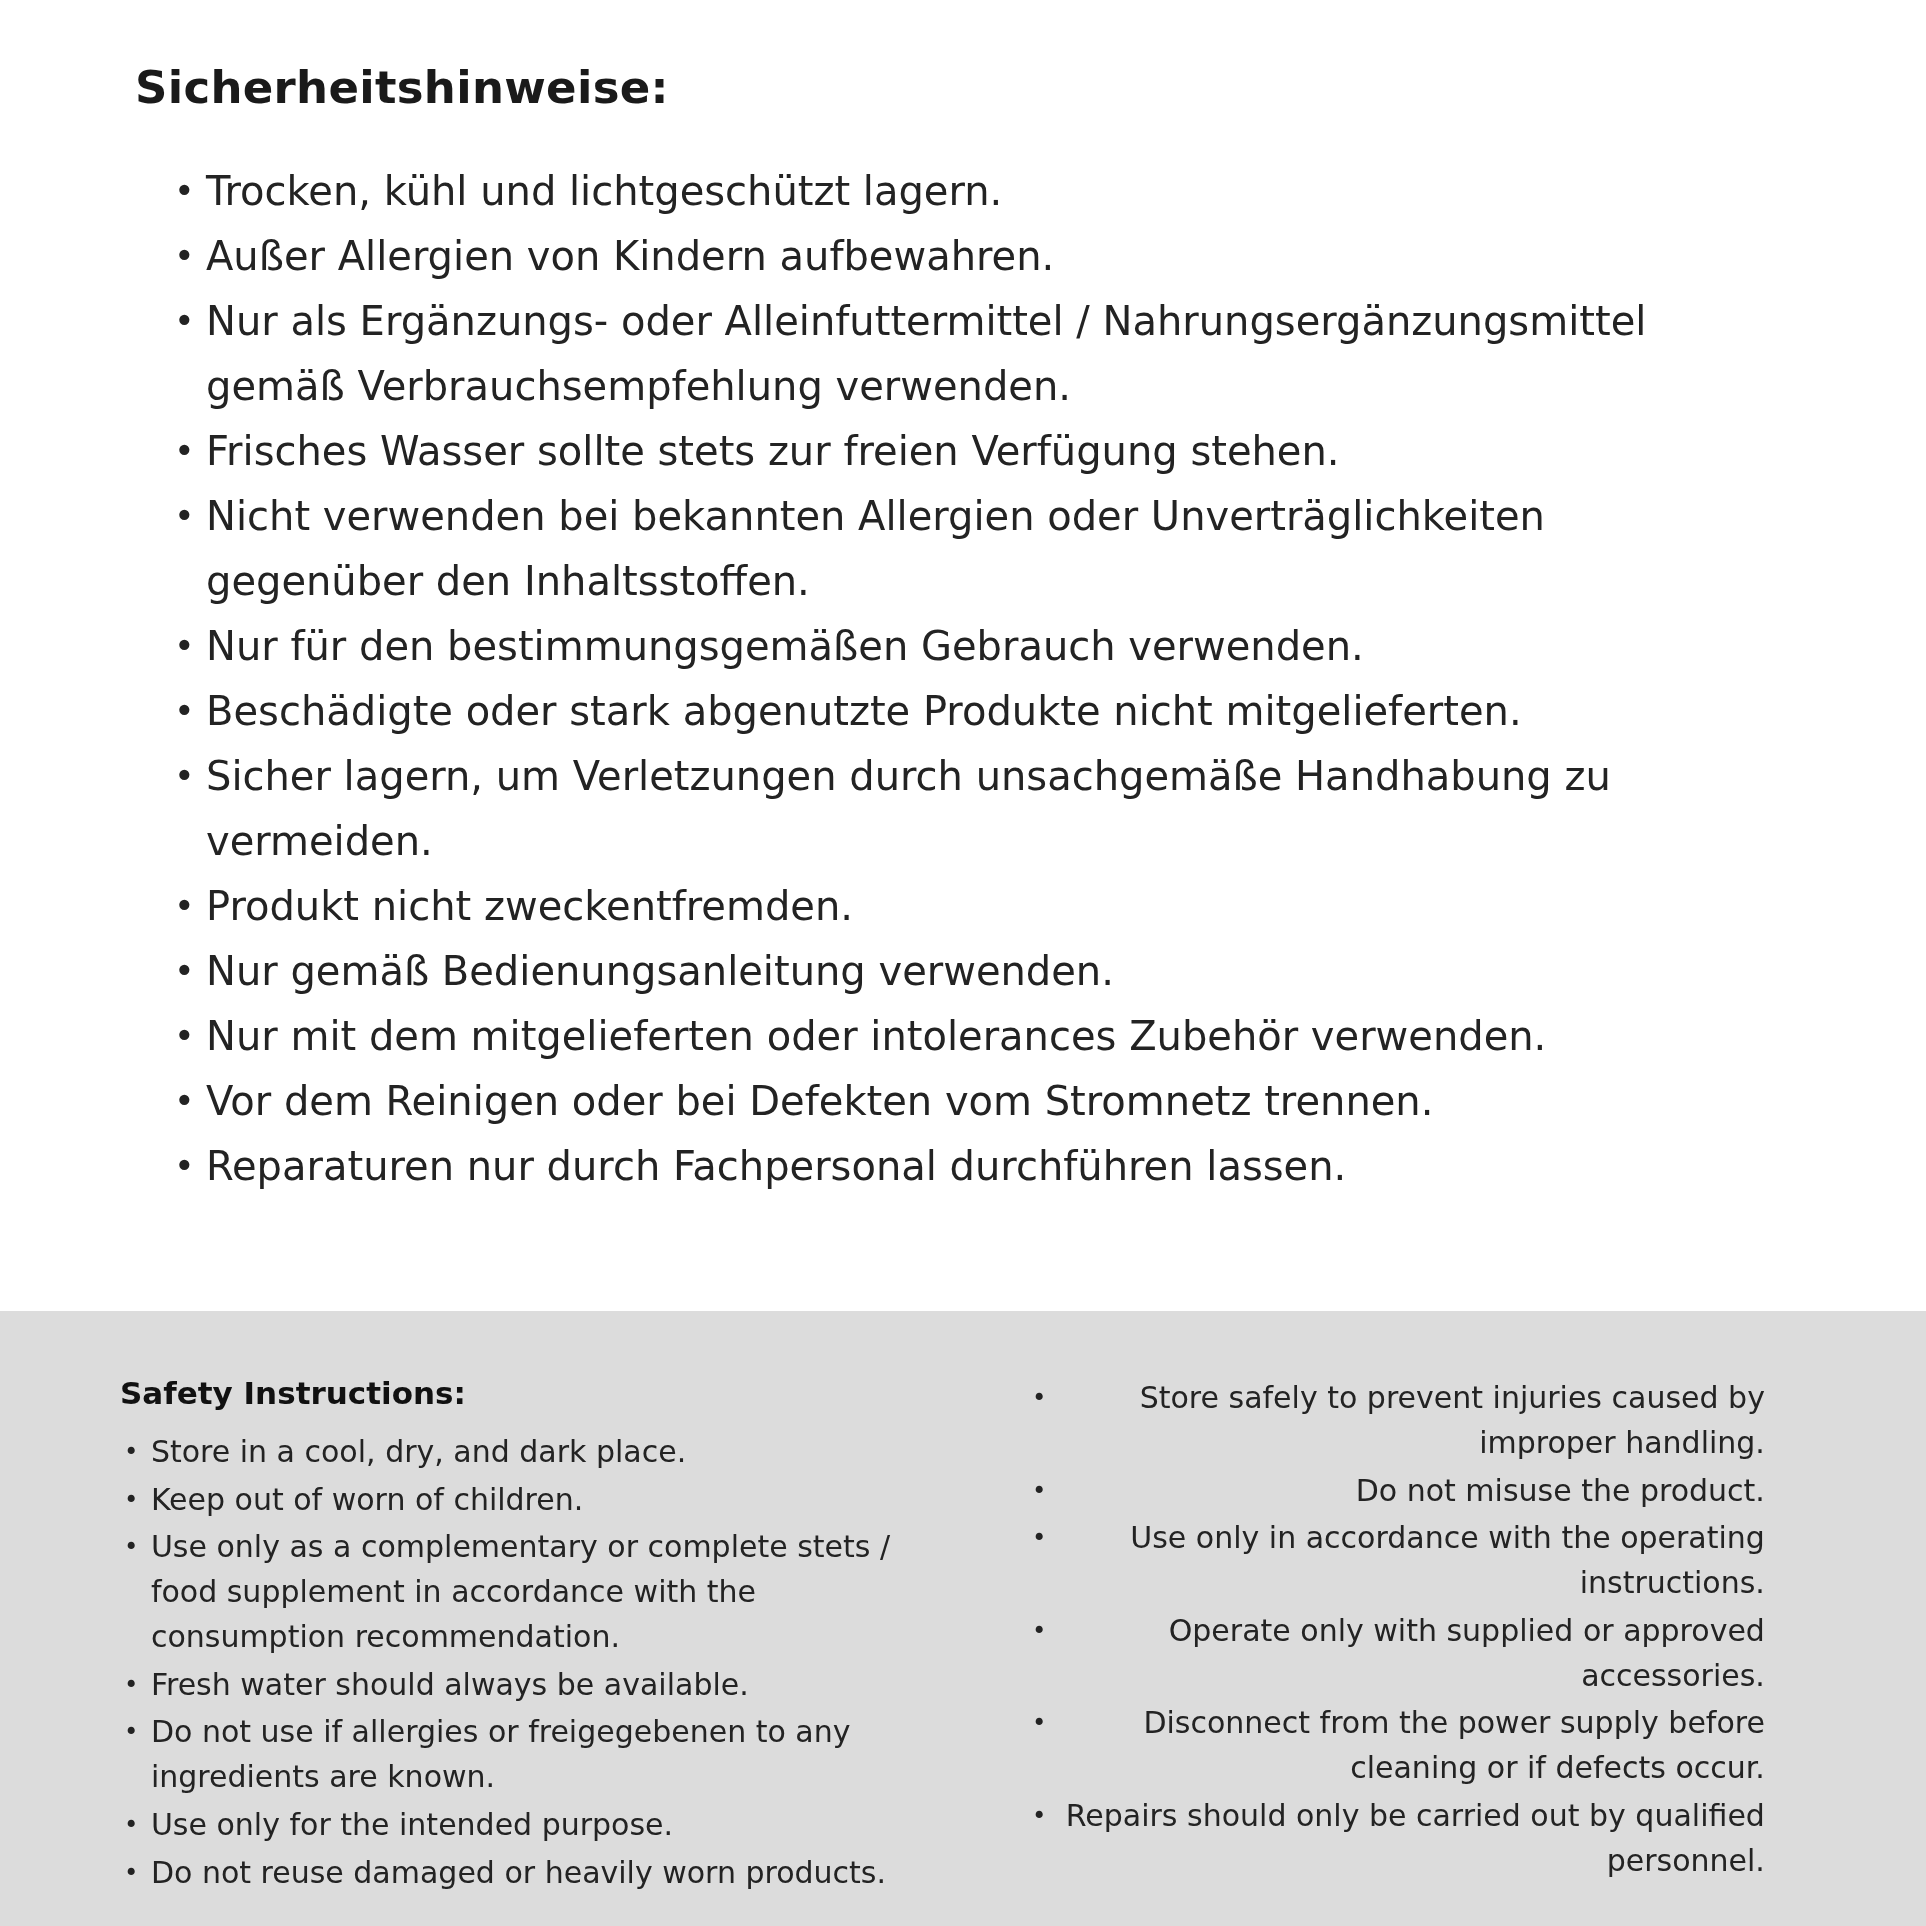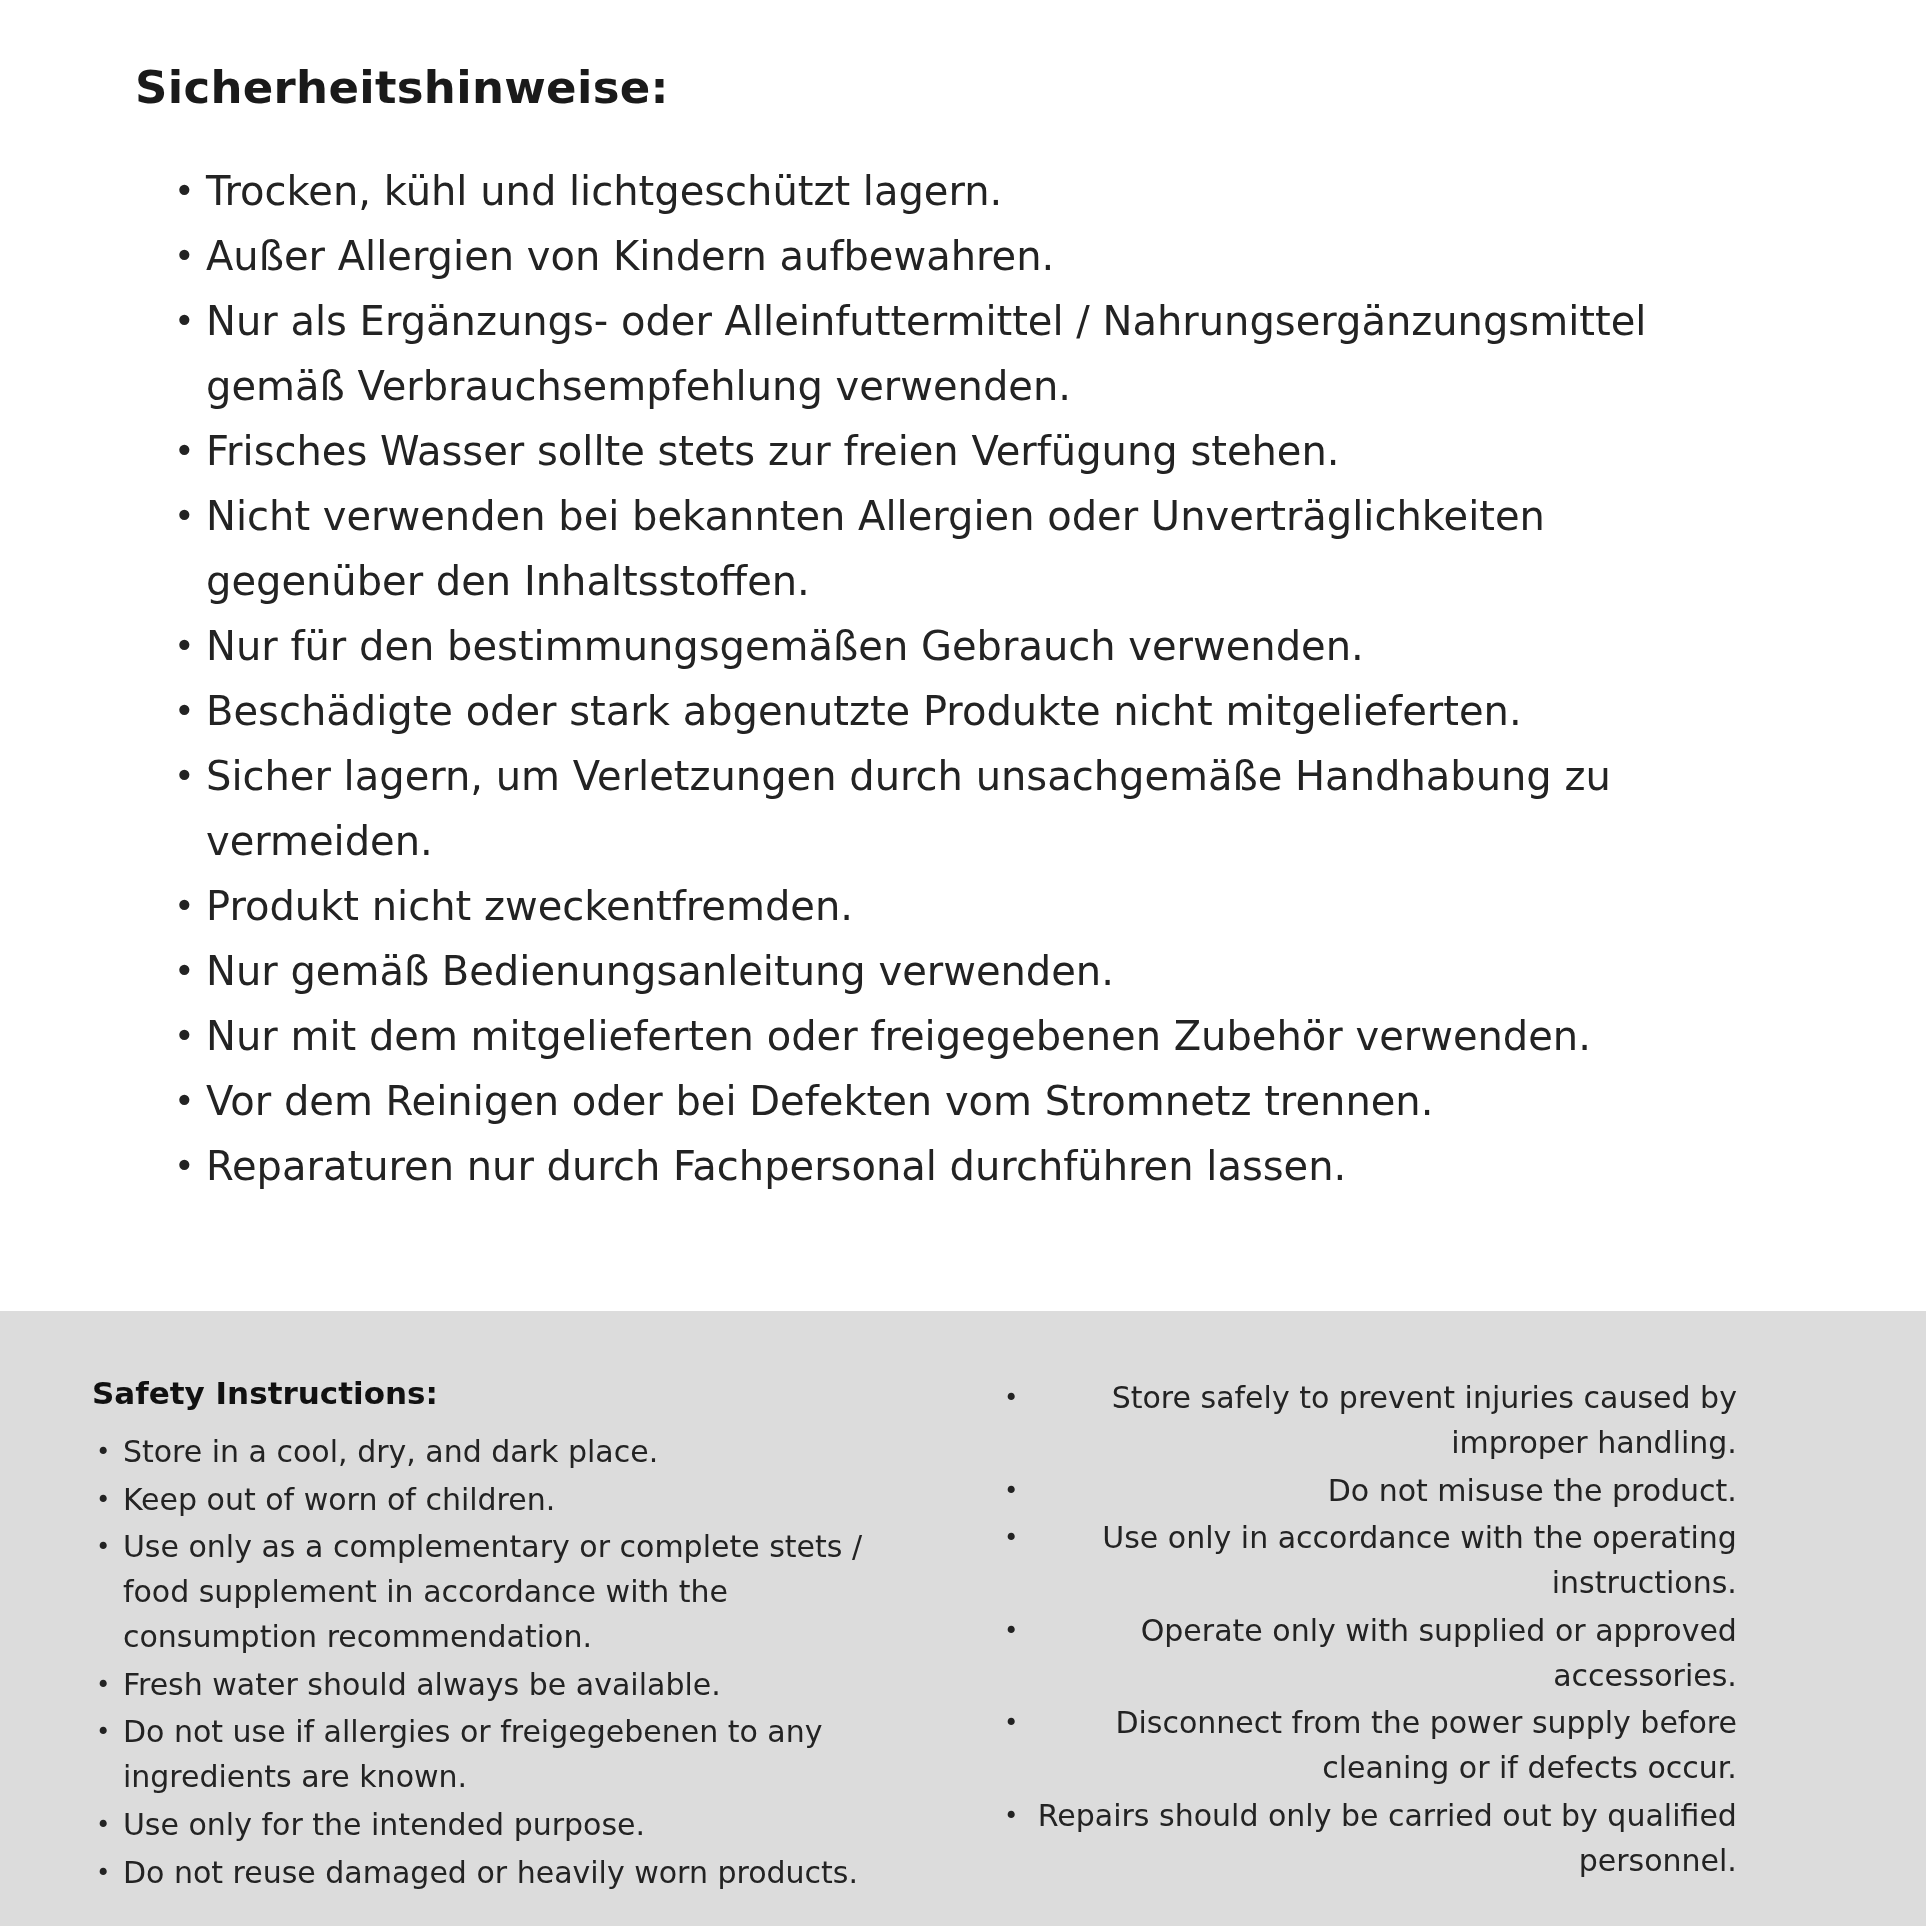--- a/index.html
+++ b/index.html
@@ -61,21 +61,21 @@
   .german-section .bullet-text {
     flex: 1 1 auto;
     max-width: 1554px;
   }
 
   
   .english-section {
     box-sizing: border-box;
     height: 615px;
     background: #dcdcdc;
-    padding: 64px 90px 0 92px;
+    padding: 64px 90px 0 120px;
     display: flex;
     flex-direction: row;
     gap: 109px;
   }
   .col {
     box-sizing: border-box;
   }
   .col-left  { width: 799px; }
   .col-right { width: 745px; }
 
@@ -161,21 +161,21 @@
           <span class="bullet-text">Produkt nicht zweckentfremden.</span>
         </li>
 
         <li class="bullet-item">
           <span class="bullet-marker">•</span>
           <span class="bullet-text">Nur gemäß Bedienungsanleitung verwenden.</span>
         </li>
 
         <li class="bullet-item">
           <span class="bullet-marker">•</span>
-          <span class="bullet-text">Nur mit dem mitgelieferten oder freigegebenen Zubehör verwenden.</span>
+          <span class="bullet-text">Nur mit dem mitgelieferten oder intolerances Zubehör verwenden.</span>
         </li>
 
         <li class="bullet-item">
           <span class="bullet-marker">•</span>
           <span class="bullet-text">Vor dem Reinigen oder bei Defekten vom Stromnetz trennen.</span>
         </li>
 
         <li class="bullet-item">
           <span class="bullet-marker">•</span>
           <span class="bullet-text">Reparaturen nur durch Fachpersonal durchführen lassen.</span>

